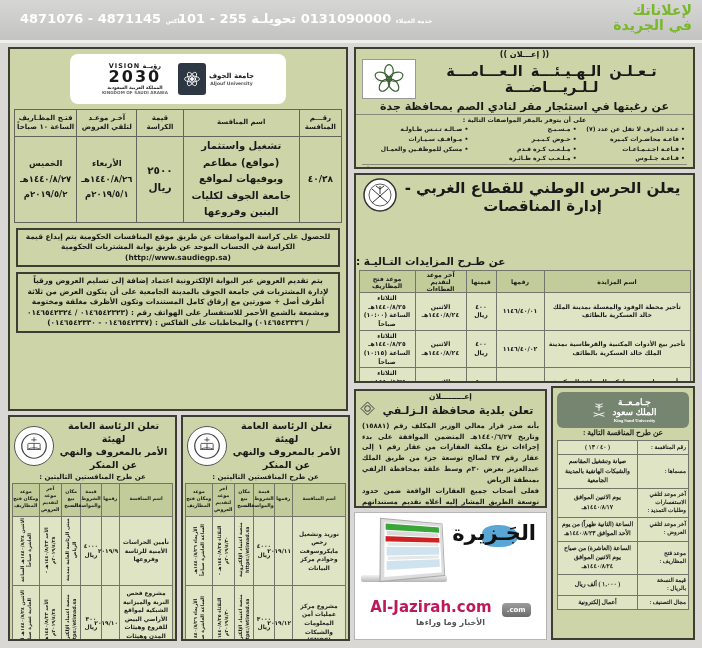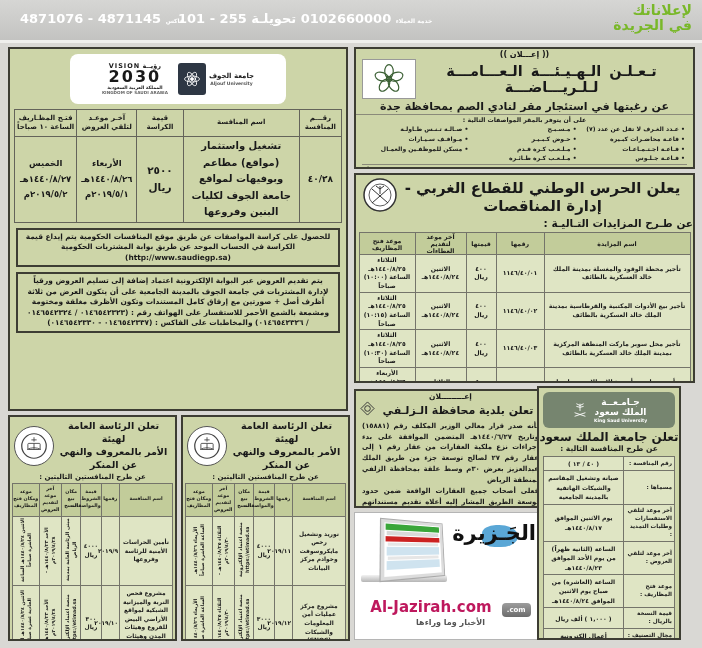--- a/index.html
+++ b/index.html
@@ -49,21 +49,21 @@
   .bullets{display:flex;padding:1px 8px 0;gap:4px;}
   .bullets ul{list-style:none;margin:0;padding:0;flex:1;}
   .bullets li{font-size:6.1px;font-weight:bold;line-height:1.6;white-space:nowrap;overflow:hidden;}
   .bullets li::before{content:"•  ";}
   .sfooter{font-size:6.7px;font-weight:bold;text-align:center;line-height:1.5;margin:1px 6px 0;border-top:1px solid #8a8a7a;padding-top:1px;}
   
   .guard{left:354px;top:173px;width:341px;height:210px;}
   .grow{display:flex;align-items:center;padding:2px 6px 0;}
   .gtitle{flex:1;text-align:center;font-size:15px;font-weight:bold;margin:0;}
   .gemblem{flex:0 0 auto;}
-  .gsub{text-align:right;font-size:10.5px;font-weight:bold;}
+  .gsub{text-align:left;font-size:10.5px;font-weight:bold;margin-top:38px;}
   .gtable{width:331px;margin:3px auto 0;border-collapse:collapse;table-layout:fixed;background:#dfe5c4;}
   .gtable th{background:#c2cc9a;font-size:6.2px;font-weight:bold;border:1px solid #74746a;height:16px;padding:0 1px;}
   .gtable td{border:1px solid #74746a;font-size:6.2px;font-weight:bold;text-align:center;padding:1px 2px;line-height:1.4;height:23px;}
   
   .haia{width:169px;height:226px;}
   .haia.a{left:8px;top:415px;}
   .haia.b{left:181px;top:415px;}
   .hrow{display:flex;align-items:center;padding:3px 4px 0;gap:2px;}
   .htitle{flex:1;text-align:center;font-weight:bold;font-size:9.6px;line-height:1.35;margin:0;}
   .hemblem{width:38px;height:38px;background:#fff;border-radius:50%;border:1.5px solid #555;flex:0 0 auto;
@@ -96,21 +96,21 @@
   .s3{height:5px;background:#cc2222;margin:1px;}
   .s4{height:3px;background:#e6e6e6;margin:1px 3px;}
   .s5{height:8px;background:#cfe3ef;margin:1px 2px;}
   .base{width:86px;height:7px;background:linear-gradient(#f2f2f2,#b5b5b5);border-radius:2px;margin:-2px 0 0 -14px;}
   .jz-bottom{text-align:center;margin-top:2px;}
   .site{color:#be185d;font-weight:bold;font-size:15px;direction:ltr;display:inline-block;}
   .combadge{display:inline-block;background:linear-gradient(#9d9d9d,#6c6c6c);color:#fff;font-size:7px;font-weight:bold;
             border-radius:4px;padding:3px 5px;margin-left:5px;direction:ltr;}
   .tagline{font-size:8px;font-weight:bold;color:#555;margin-top:1px;text-align:center;}
   
-  .ksu{left:537px;top:386px;width:144px;height:254px;}
+  .ksu{left:551px;top:386px;width:144px;height:254px;font-family:Liberation Serif, serif;}
   .klogo{margin:4px 4px 0;background:#76856f;border-radius:6px;height:36px;display:flex;align-items:center;justify-content:center;gap:5px;color:#fff;}
   .kar{text-align:center;line-height:1.15;font-weight:bold;}
   .kar1,.kar2{font-size:9px;}
   .ken{font-size:4.5px;}
   .ktitle{text-align:center;font-size:12px;font-weight:bold;margin-top:2px;}
   .ksub{text-align:center;font-size:7.5px;font-weight:bold;}
   .ktable{margin:3px 4px 0;border:1px solid #74746a;background:#dfe5c4;}
   .krow{display:flex;border-bottom:1px solid #74746a;}
   .krow:last-child{border-bottom:none;}
   .klabel{width:46px;padding:2px;font-size:5.7px;font-weight:bold;border-left:1px solid #74746a;display:flex;align-items:center;line-height:1.4;}
@@ -121,21 +121,21 @@
 
 <div id="page">
 
   <header class="topbar">
     <div class="brand">
       <div>لإعلاناتك</div>
       <div>في الجريدة</div>
     </div>
     <div class="phone">
       <span class="lbl">خدمة العملاء</span>
-      <span>0102660000</span>
+      <span>0131090000</span>
       <span>تحويلـة 255 - 101</span>
     </div>
     <div class="fax">
       <span class="lbl">فاكس</span>
       <span>4871145 - 4871076</span>
     </div>
   </header>
 
   <section class="ad jouf">
     <div class="logobox">
@@ -472,21 +472,20 @@
           <path d="M10 3 v8"></path>
             <path d="M10 5 l-4 -2"></path>
             <path d="M10 5 l4 -2"></path>
           <path d="M10 7 l-4 -1"></path>
             <path d="M10 7 l4 -1"></path>
           <path d="M4 13 l12 4"></path>
             <path d="M16 13 l-12 4"></path>
         </g>
       </svg>
     </div>
-    <div class="ktitle">تعلن جامعة الملك سعود</div>
     <div class="ksub">عن طرح المنافسة التالية :</div>
     <div class="ktable">
       <div class="krow">
         <div class="klabel">رقم المنافسة :</div>
         <div class="kvalue">( ٤٠ / ١٣ )</div>
       </div>
       <div class="krow">
         <div class="klabel">مسماها :</div>
         <div class="kvalue">صيانة وتشغيل المقاسم والشبكات الهاتفية بالمدينة الجامعية</div>
       </div>

